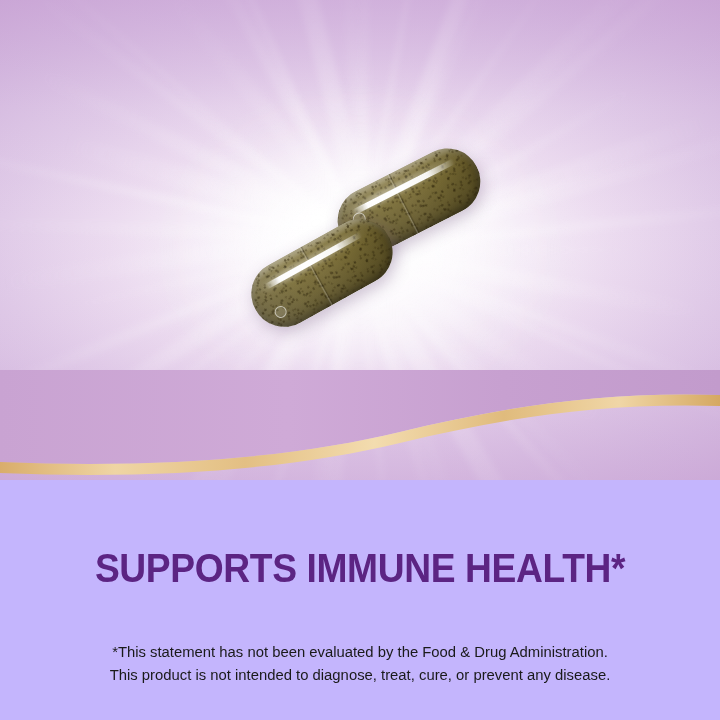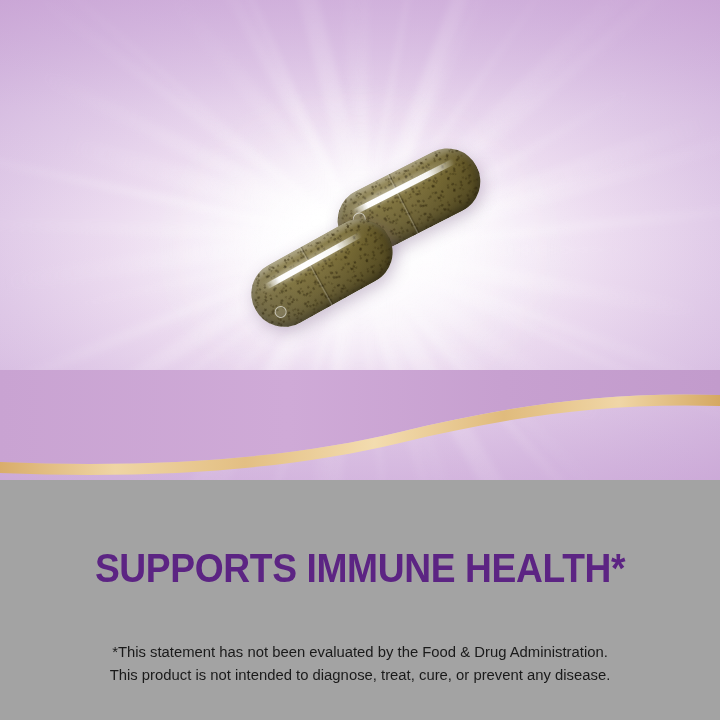--- a/index.html
+++ b/index.html
@@ -201,21 +201,21 @@
     left:0;top:370px;
     width:720px;height:130px;
     pointer-events:none;
   }
 
   
   .footer{
     position:absolute;
     left:0;top:480px;
     width:720px;height:240px;
-    background:#a3a3a3;
+    background:#c4b5fd;
   }
   .headline{
     position:absolute;
     left:0;top:68px;
     width:720px;
     text-align:center;
     color:#5c2483;
     font-family:"Liberation Sans", sans-serif;
     font-weight:bold;
     font-size:40px;

